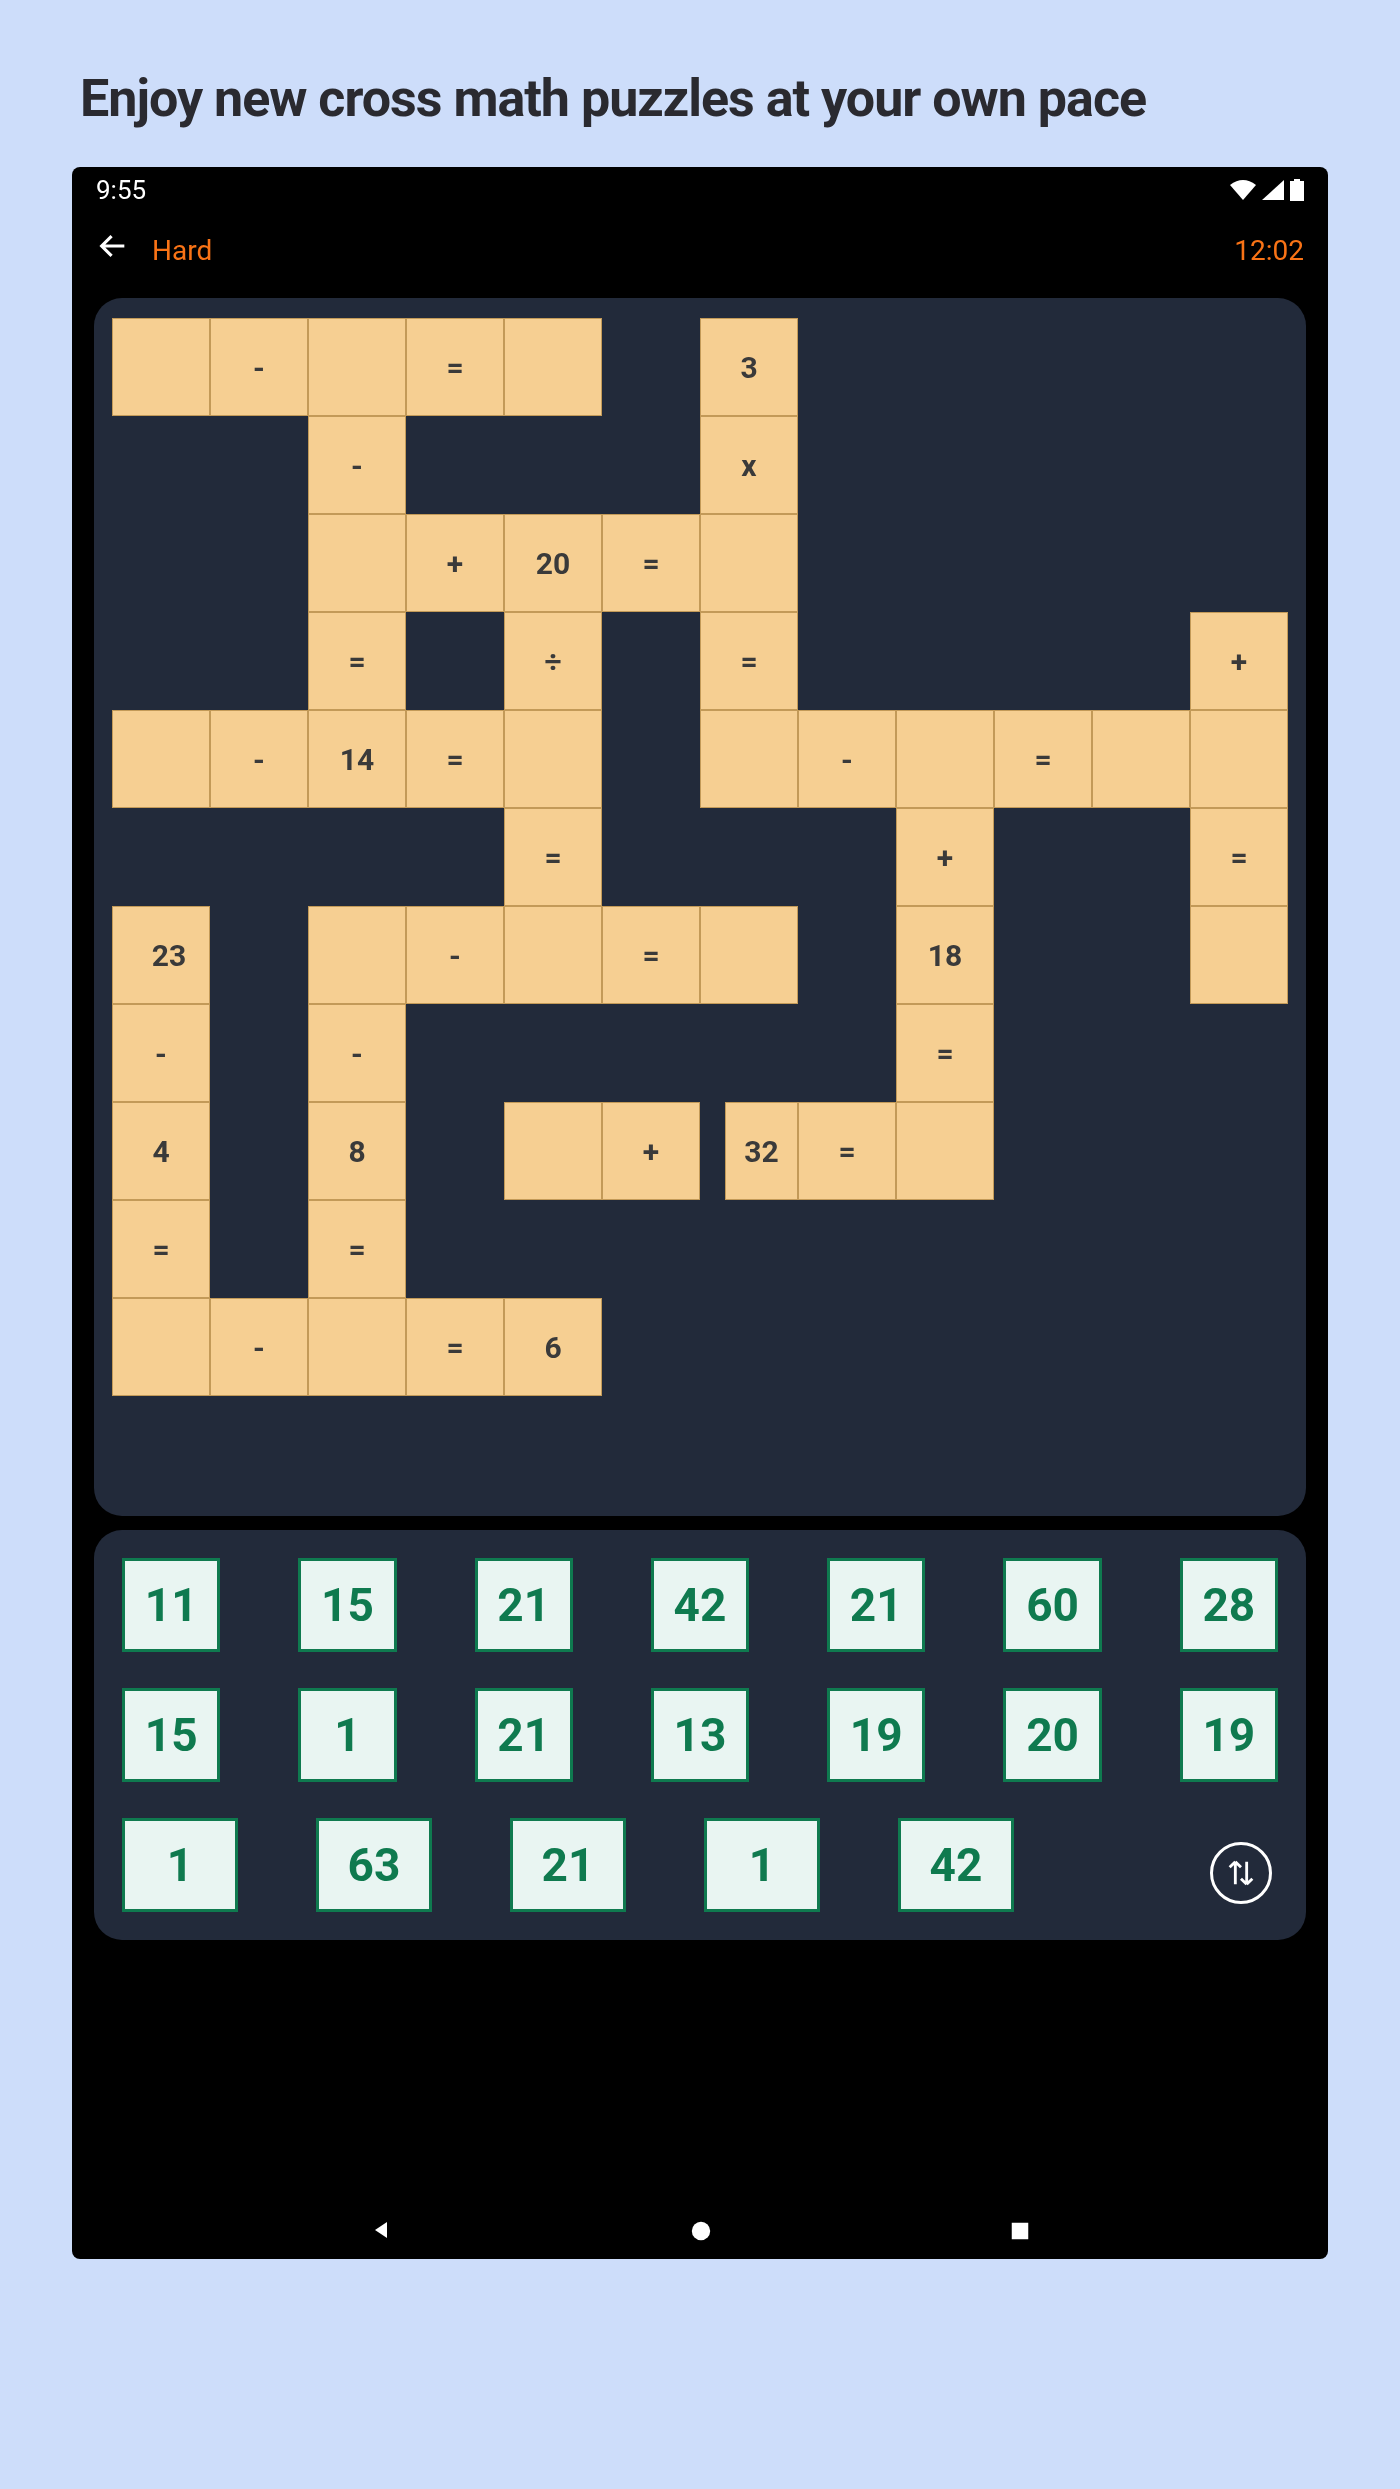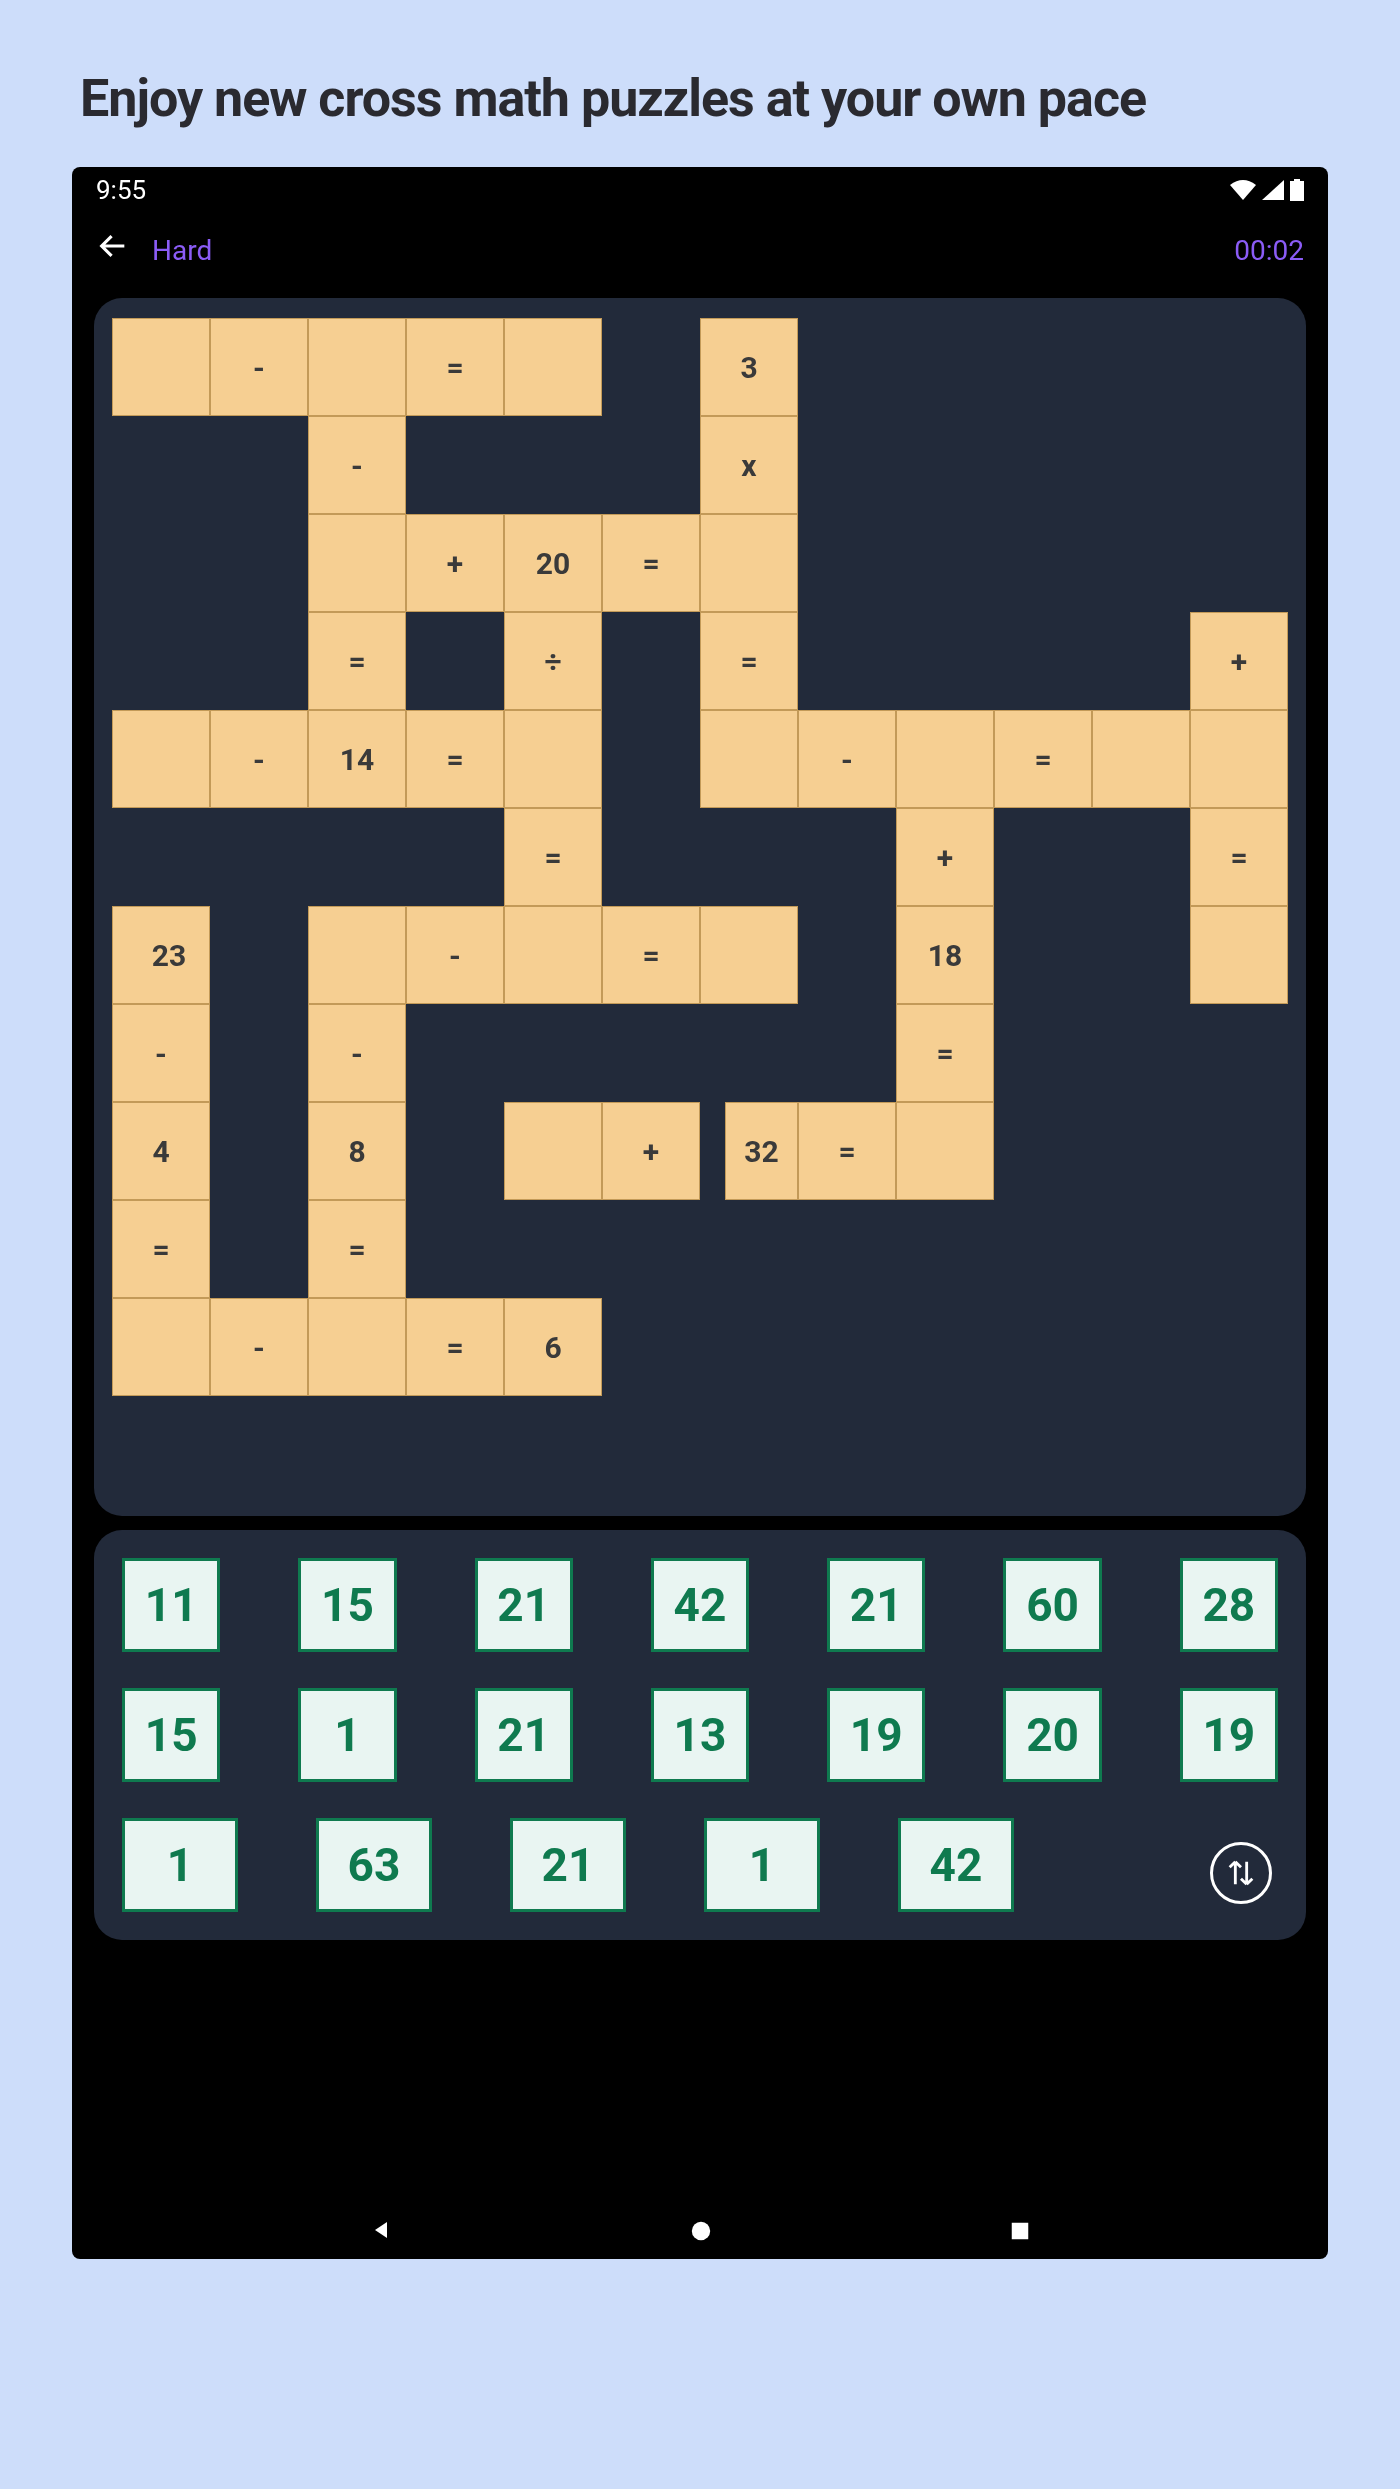--- a/index.html
+++ b/index.html
@@ -34,21 +34,21 @@
   align-items: center;
   color: #fff;
   font-size: 26px;
   padding: 8px 24px 2px;
 }
 .status-icons { display: flex; gap: 6px; align-items: center; }
 .topbar {
   display: flex;
   justify-content: space-between;
   align-items: center;
-  color: #8b5cf6;
+  color: #f97316;
   padding: 22px 24px 20px;
 }
 .topbar-left { display: flex; align-items: center; gap: 22px; }
 .back-arrow { color: #fff; font-size: 36px; }
 .difficulty { font-size: 28px; }
 .timer { font-size: 28px; }
 .board {
   margin: 6px 22px;
   background: #222a3a;
   border-radius: 28px;
@@ -147,21 +147,21 @@
 
   <div class="topbar">
     <div class="topbar-left">
       <span class="back-arrow">
         <svg width="34" height="34" viewBox="0 0 24 24" fill="none" stroke="#fff" stroke-width="2.2">
             <path d="M20 12 H4 M11 5 L4 12 L11 19"></path>
           </svg>
       </span>
       <span class="difficulty">Hard</span>
     </div>
-    <span class="timer">00:02</span>
+    <span class="timer">12:02</span>
   </div>
 
   <div class="board">
     <div class="grid" id="grid">
         <div class="cell" style="grid-area: 1 / 1;"></div>
         <div class="cell" style="grid-area: 1 / 2;">-</div>
         <div class="cell" style="grid-area: 1 / 3;"></div>
         <div class="cell" style="grid-area: 1 / 4;">=</div>
         <div class="cell" style="grid-area: 1 / 5;"></div>
         <div class="cell" style="grid-area: 1 / 7;">3</div>

